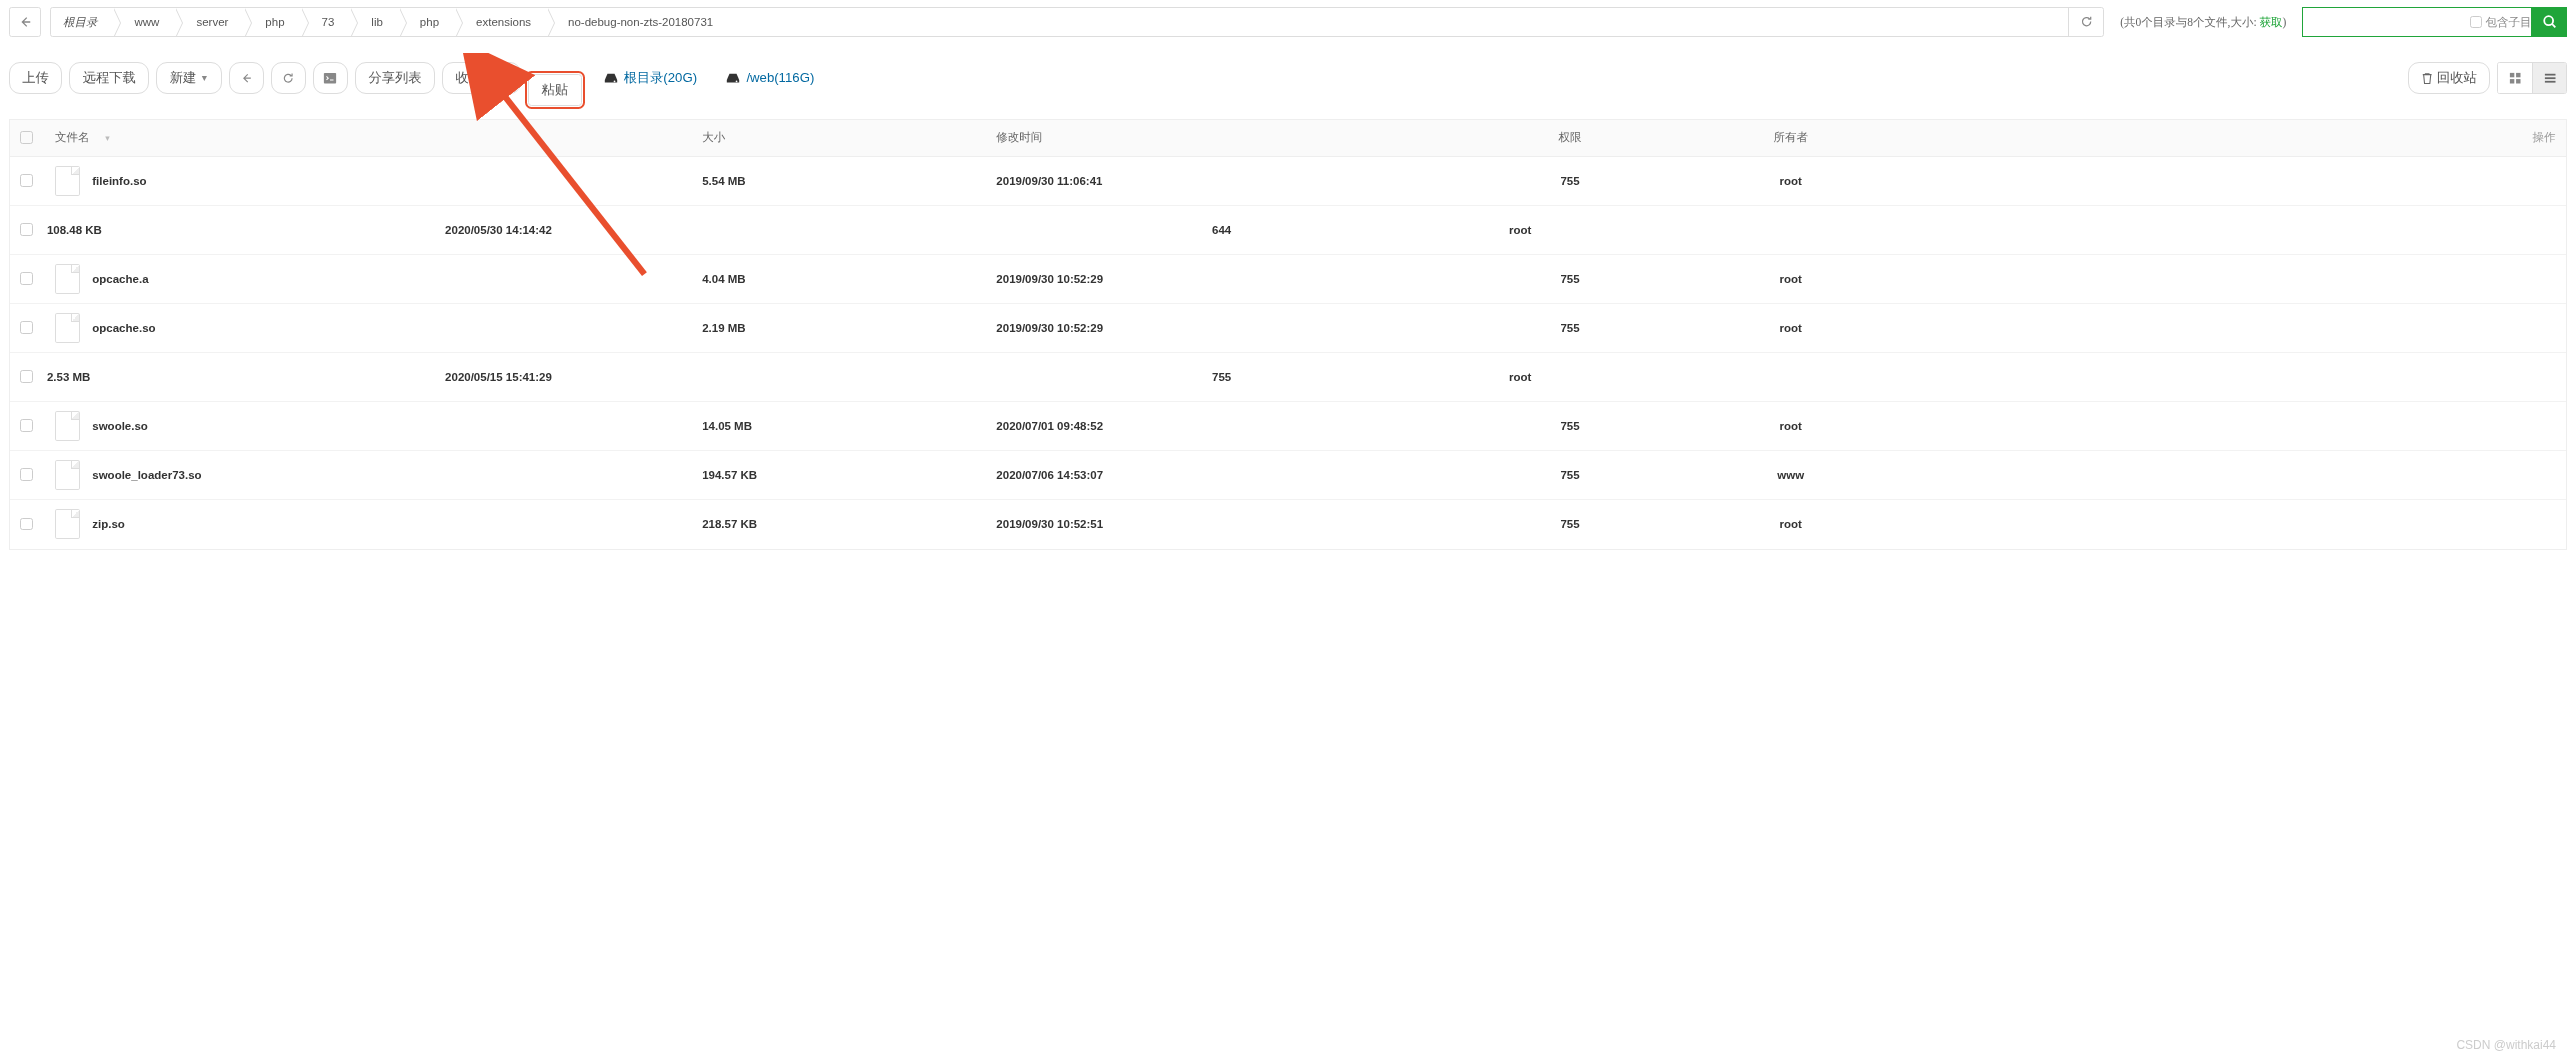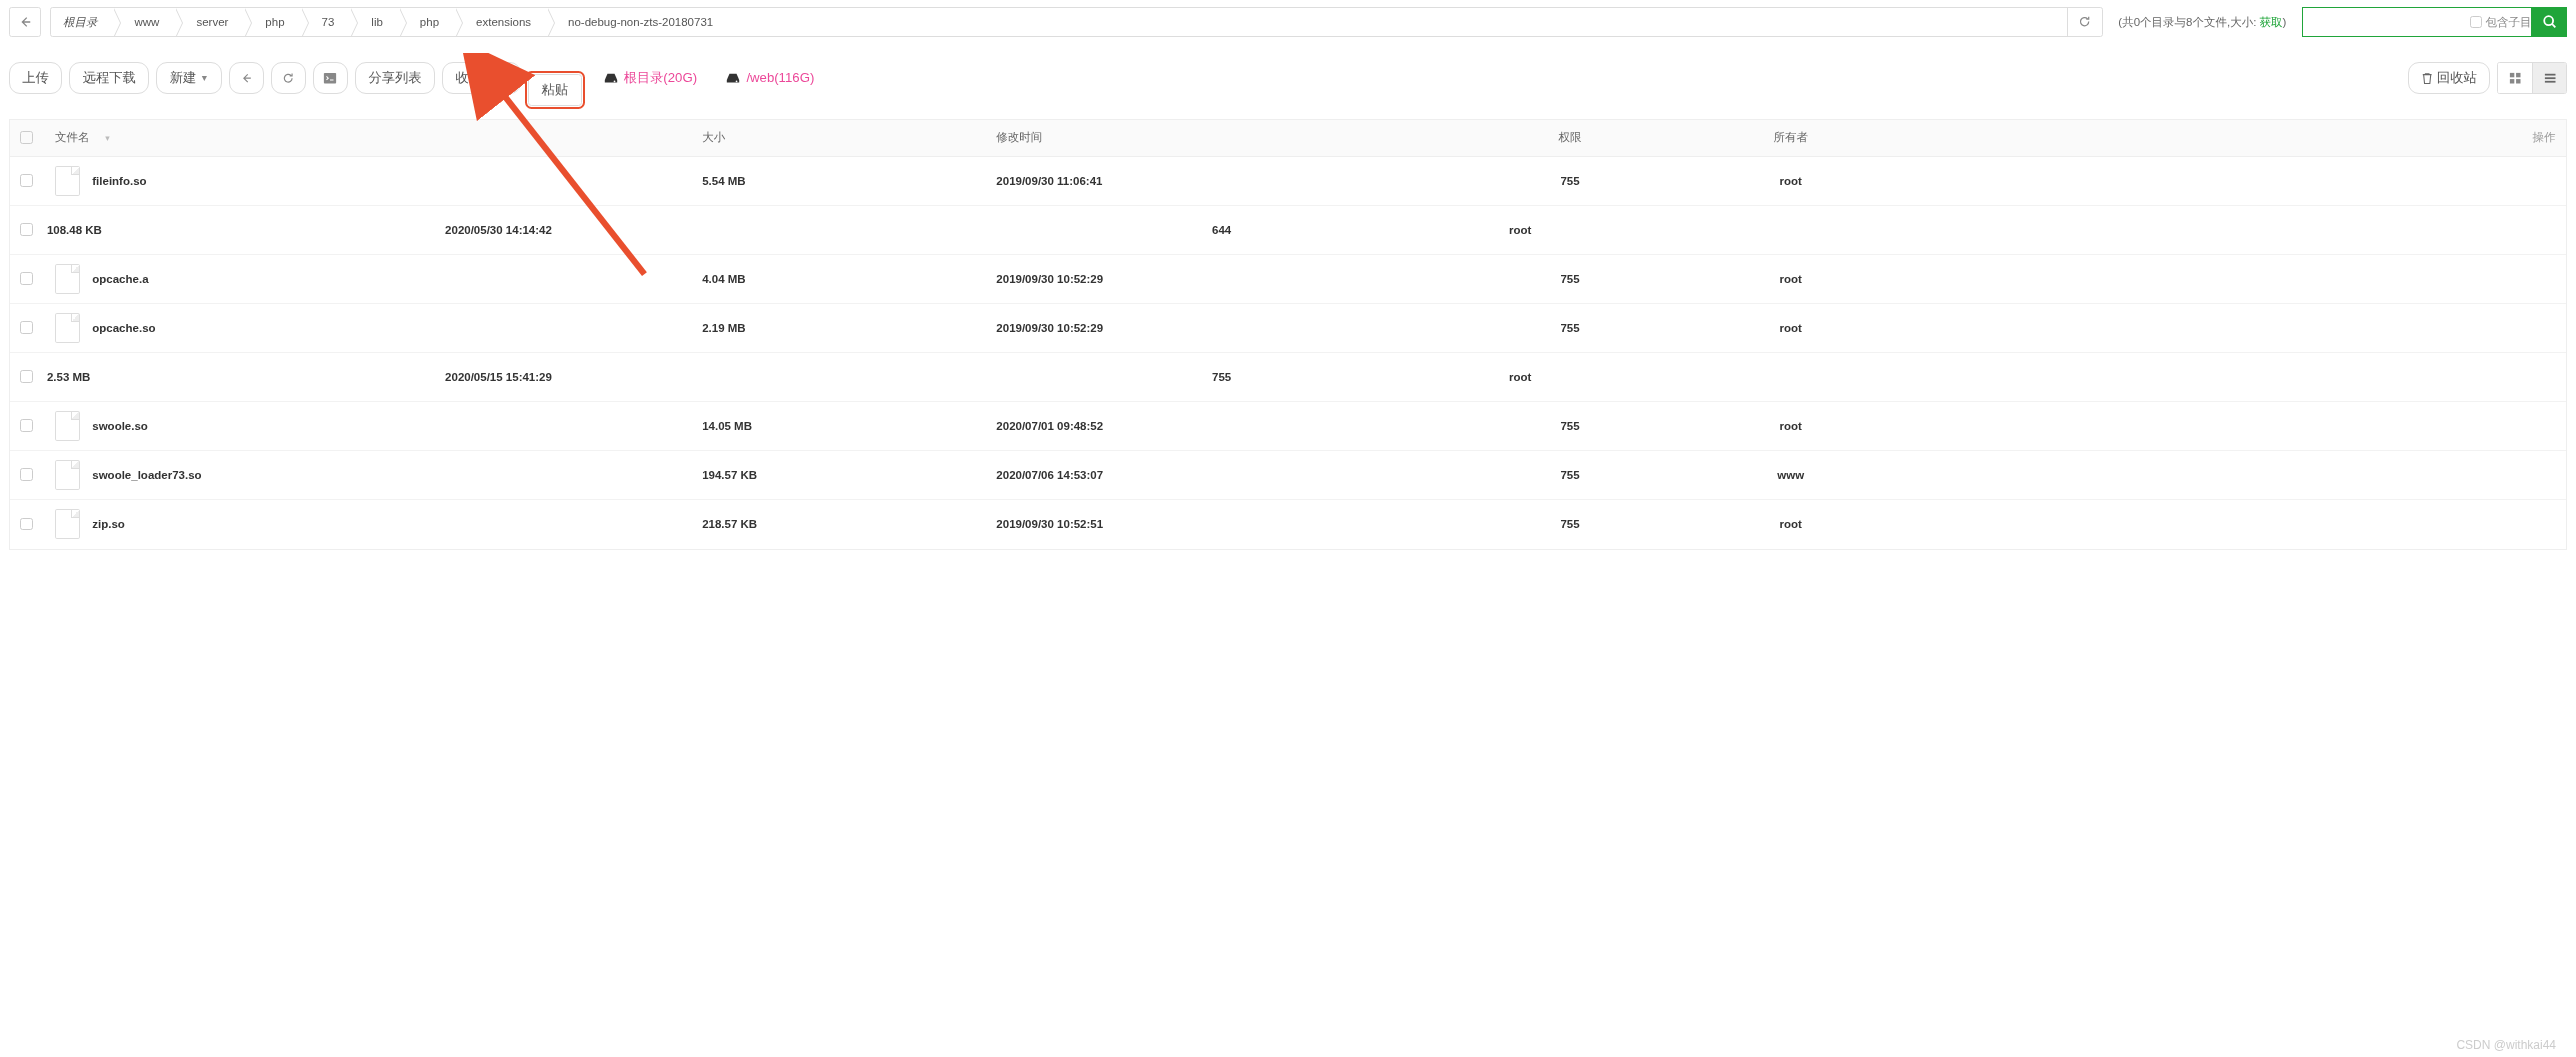--- a/index.html
+++ b/index.html
@@ -9,34 +9,34 @@
     .top-bar { display: flex; align-items: center; padding: 7px 8.8px; gap: 8.8px; }
     .back-btn { width: 32px; height: 30px; border: 0.9px solid #ddd; border-radius: 2.6px; background: #fff; display: flex; align-items: center; justify-content: center; cursor: pointer; color: #888; }
     .breadcrumb-wrap { display: flex; align-items: center; border: 0.9px solid #ddd; border-radius: 2.6px; flex: 1; height: 30px; overflow: hidden; }
     .crumb { position: relative; padding: 0 16px 0 21px; height: 100%; display: flex; align-items: center; cursor: pointer; color: #555; white-space: nowrap; }
     .crumb:first-child { padding-left: 12.4px; font-style: italic; }
     .crumb::after { content: ''; position: absolute; right: -7px; top: 0; width: 0; height: 0; border-top: 15px solid transparent; border-bottom: 15px solid transparent; border-left: 7px solid #fff; z-index: 2; }
     .crumb::before { content: ''; position: absolute; right: -8px; top: 0; width: 0; height: 0; border-top: 15px solid transparent; border-bottom: 15px solid transparent; border-left: 7px solid #ddd; z-index: 1; }
     .crumb:last-child::after, .crumb:last-child::before { display: none; }
     .breadcrumb-spacer { flex: 1; }
     .refresh-cell { border-left: 0.9px solid #ddd; width: 35px; height: 100%; display: flex; align-items: center; justify-content: center; cursor: pointer; color: #888; }
-    .summary { color: #666; padding: 0 7px; white-space: nowrap; }
+    .summary { color: #666; padding: 0 7px; white-space: nowrap; font-family: Liberation Serif, serif; }
     .summary .link { color: #20a53a; cursor: pointer; }
     .search-wrap { display: flex; align-items: center; gap: 0; }
     .search-box { display: flex; align-items: center; border: 0.9px solid #20a53a; height: 30px; width: 230px; padding: 0 7px; gap: 5.3px; }
     .search-box input { border: none; outline: none; flex: 1; font-size: 11.5px; }
     .search-btn { width: 35px; height: 30px; background: #20a53a; border: none; display: flex; align-items: center; justify-content: center; cursor: pointer; }
     
     
     .toolbar { display: flex; align-items: center; padding: 5.3px 8.8px 12.4px; gap: 7px; }
     .tbtn { height: 32px; padding: 0 12.4px; border: 0.9px solid #ddd; border-radius: 11px; background: #fff; display: flex; align-items: center; justify-content: center; cursor: pointer; color: #555; gap: 3.5px; white-space: nowrap; }
     .tbtn.icon-only { width: 35px; padding: 0; }
     .tbtn.highlight { outline: 2.6px solid #e94f2e; outline-offset: 1.8px; border-radius: 3.5px; margin-top: 25px; }
     .caret { font-size: 8.8px; color: #888; }
-    .disk-info { display: flex; align-items: center; gap: 7px; margin-left: 14px; font-size: 13.2px; color: #ec4899; }
+    .disk-info { display: flex; align-items: center; gap: 7px; margin-left: 14px; font-size: 13.2px; color: #0369a1; }
     .disk-info .disk { display: flex; align-items: center; gap: 5.3px; margin-right: 21px; cursor: pointer; }
     .toolbar-spacer { flex: 1; }
     .view-toggle { display: flex; border: 0.9px solid #ddd; border-radius: 2.6px; overflow: hidden; }
     .view-btn { width: 34px; height: 30px; display: flex; align-items: center; justify-content: center; cursor: pointer; background: #fff; color: #888; border: none; }
     .view-btn.active { background: #eee; color: #555; }
     .view-btn + .view-btn { border-left: 0.9px solid #ddd; }
     
     
     .table-wrap { margin: 0 8.8px; border: 0.9px solid #eee; }
     .thead, .trow { display: flex; align-items: center; padding: 0 10.6px; }

